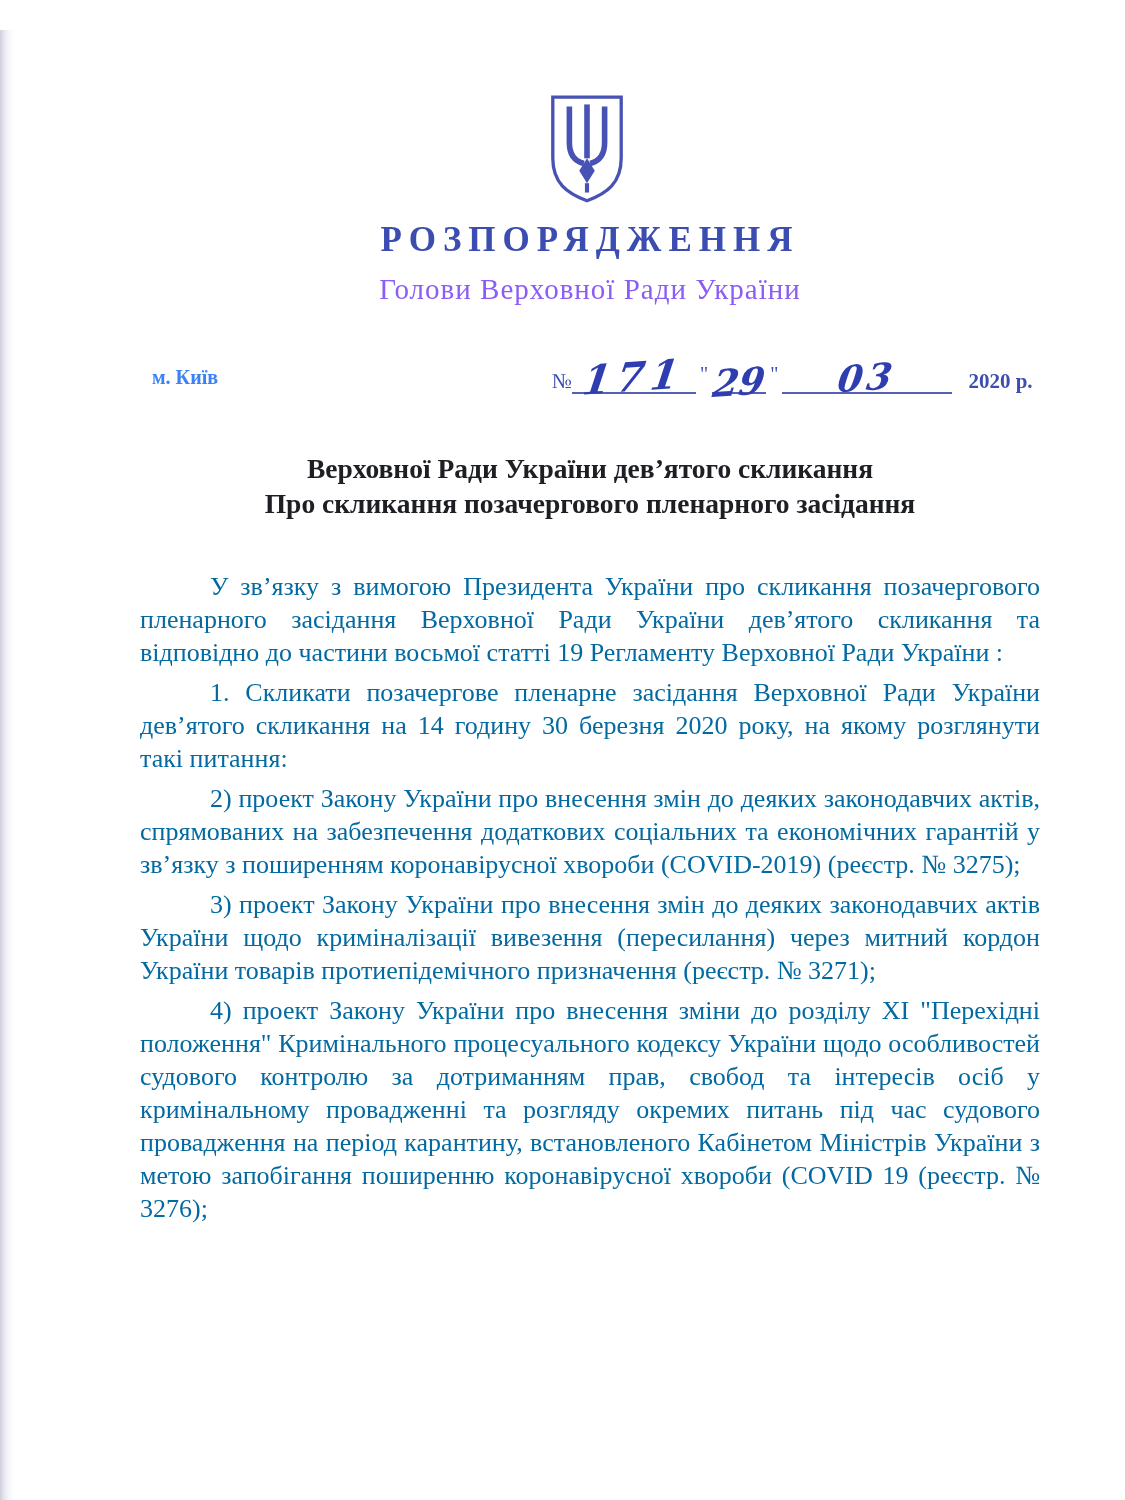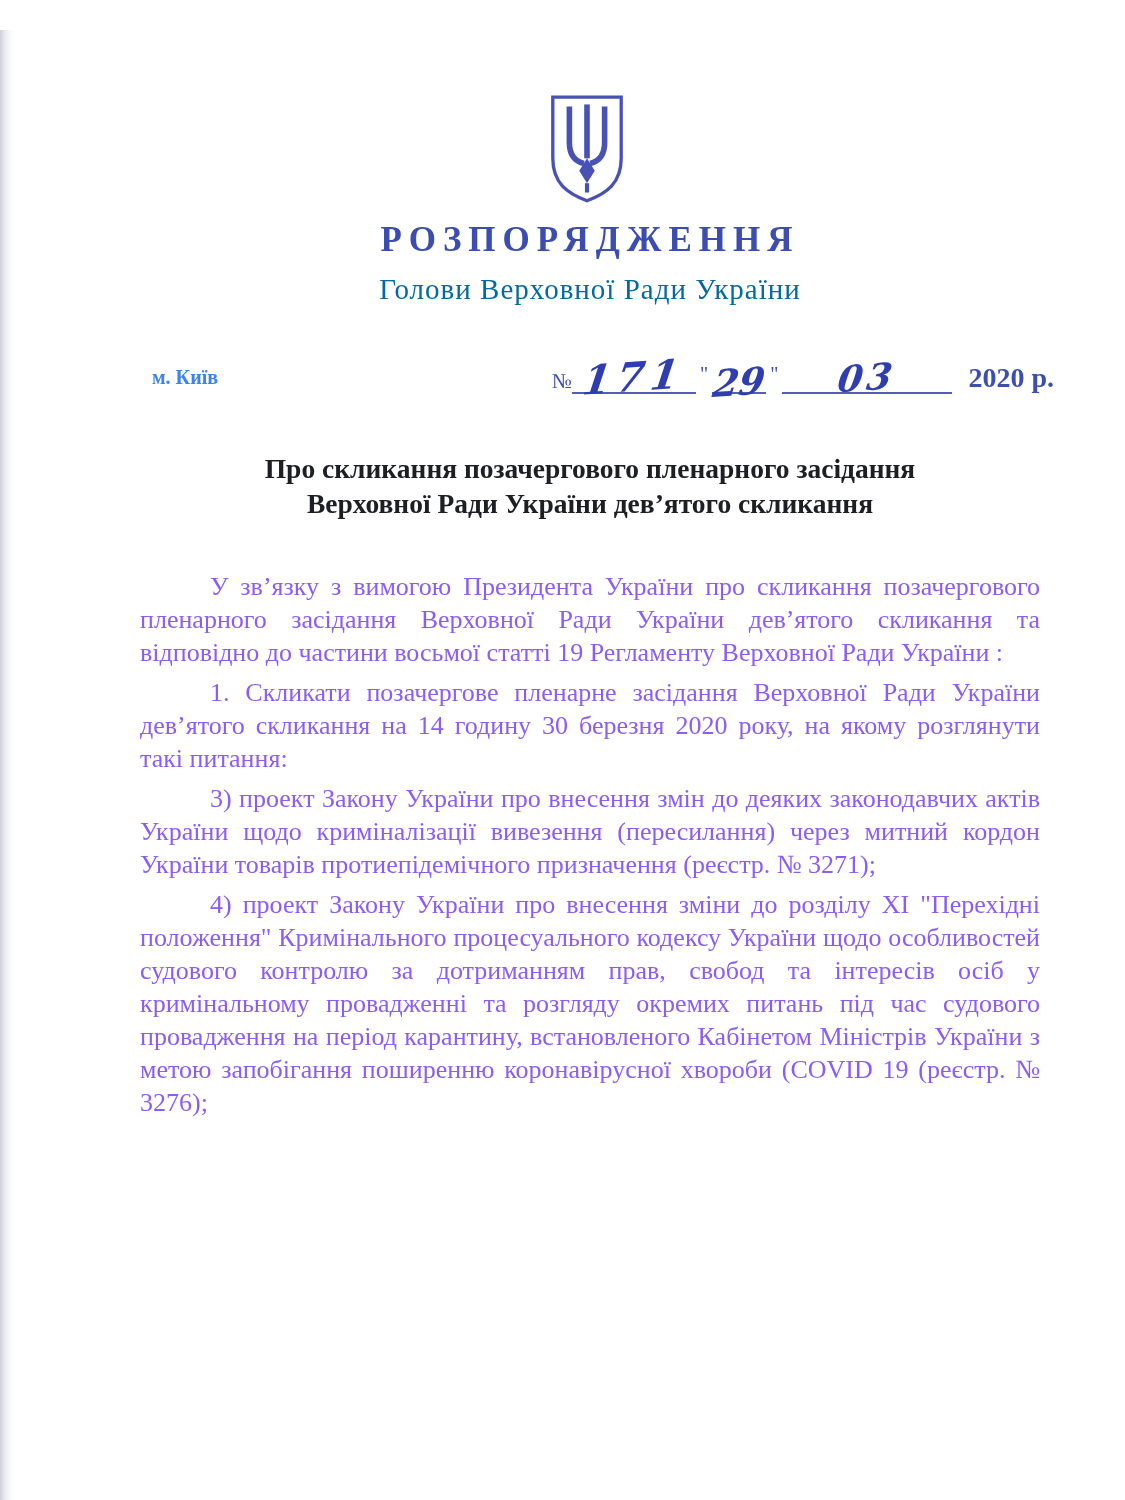--- a/index.html
+++ b/index.html
@@ -28,21 +28,21 @@
     text-align:center;
     font-size:35px;font-weight:bold;
     letter-spacing:7px;
     color:#3b4db0;
   }
   .issuer{
     position:absolute;left:0;top:243px;width:900px;
     text-align:center;
     font-size:29px;
     letter-spacing:1px;
-    color:#0369a1;
+    color:#8b5cf6;
   }
   .meta-row{
     position:absolute;left:0;top:332px;width:985px;height:44px;
     color:#3c4fb0;
   }
   .place{
     position:absolute;left:12px;top:4px;
     font-size:20px;font-weight:bold;color:#3b82f6;
   }
   .num-area{
@@ -67,35 +67,35 @@
   }
   .hw-number{font-size:40px;letter-spacing:6px;}
   .hw-day{font-size:37px;bottom:-12px;}
   .hw-month{font-size:36px;letter-spacing:4px;bottom:-6px;}
   .q{
     font-size:20px;color:#3c4fb0;
     position:relative;top:-8px;
     margin:0 4px;
   }
   .year{
-    font-size:28px;font-weight:bold;color:#3c4fb0;
+    font-size:21px;font-weight:bold;color:#3c4fb0;
     margin-left:16px;vertical-align:bottom;
   }
   .doc-title{
     position:absolute;left:0;top:421px;width:900px;
     text-align:center;
     font-size:27.5px;font-weight:bold;
     color:#1d1f24;
     line-height:35px;
   }
   .body-block{
     position:absolute;left:0;top:540px;width:900px;
     font-size:26px;
     line-height:33px;
-    color:#8b5cf6;
+    color:#0369a1;
     text-align:justify;
   }
   .body-block p{
     margin:0 0 7px 0;
     text-indent:70px;
   }
 </style>
 </head>
 <body>
 
@@ -122,25 +122,26 @@
     <div class="issuer">Голови Верховної Ради України</div>
 
     <div class="meta-row">
       <span class="place">м. Київ</span>
       <span class="num-area">
         <span class="num-sign">№</span><span class="blank blank-number"><span class="hw hw-number">171</span></span><span class="q">"</span><span class="blank blank-day"><span class="hw hw-day">29</span></span><span class="q">"</span><span class="blank blank-month"><span class="hw hw-month">03</span></span><span class="year">2020 р.</span>
       </span>
     </div>
 
     <div class="doc-title">
+      <div>Верховної Ради України дев’ятого скликання</div>
       <div>Про скликання позачергового пленарного засідання</div>
-      <div>Верховної Ради України дев’ятого скликання</div>
     </div>
 
     <div class="body-block">
       <p>У зв’язку з вимогою Президента України про скликання позачергового пленарного засідання Верховної Ради України дев’ятого скликання та відповідно до частини восьмої статті 19 Регламенту Верховної Ради України :</p>
       <p>1. Скликати позачергове пленарне засідання Верховної Ради України дев’ятого скликання на 14 годину 30 березня 2020 року, на якому розглянути такі питання:</p>
+      <p>2) проект Закону України про внесення змін до деяких законодавчих актів, спрямованих на забезпечення додаткових соціальних та економічних гарантій у зв’язку з поширенням коронавірусної хвороби (COVID-2019) (реєстр. № 3275);</p>
       <p>3) проект Закону України про внесення змін до деяких законодавчих актів України щодо криміналізації вивезення (пересилання) через митний кордон України товарів протиепідемічного призначення (реєстр. № 3271);</p>
       <p>4) проект Закону України про внесення зміни до розділу XI "Перехідні положення" Кримінального процесуального кодексу України щодо особливостей судового контролю за дотриманням прав, свобод та інтересів осіб у кримінальному провадженні та розгляду окремих питань під час судового провадження на період карантину, встановленого Кабінетом Міністрів України з метою запобігання поширенню коронавірусної хвороби (COVID 19  (реєстр. № 3276);</p>
     </div>
 
   </div>
 </div>
 
 </body></html>

